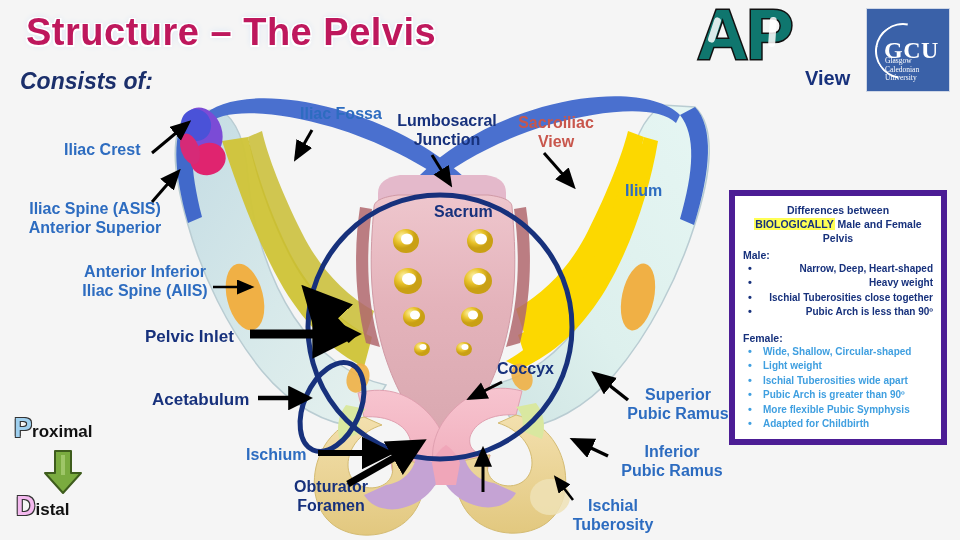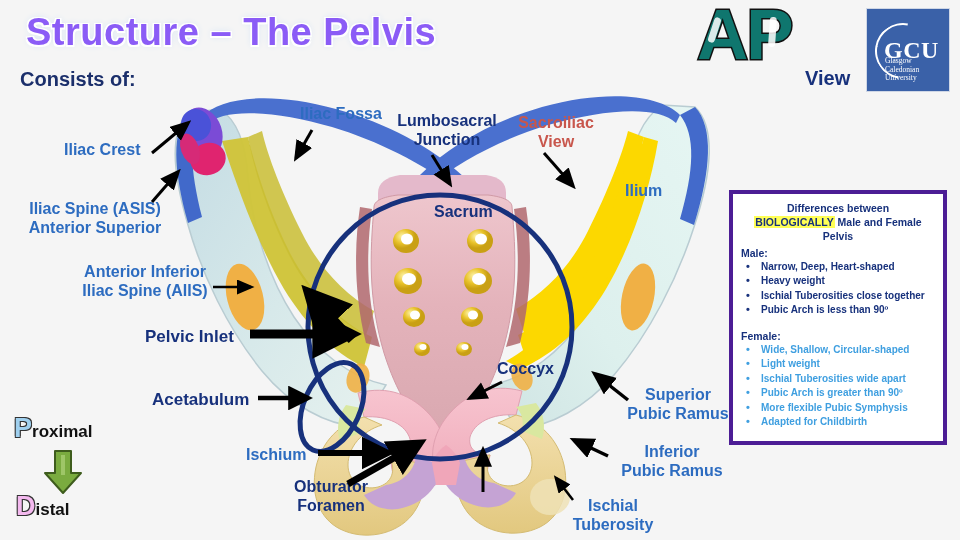--- a/index.html
+++ b/index.html
@@ -8,30 +8,30 @@
     background:#f5f5f5;
     font-family:"Liberation Sans", sans-serif;
     position:relative;
   }
   #slide{position:relative;width:960px;height:540px;background:#f5f5f5;}
 
   
   #title{
     position:absolute;left:26px;top:11px;
     font-size:38px;font-weight:bold;letter-spacing:.5px;
-    color:#8b5cf6;
+    color:#be185d;
     text-shadow:
        1.5px 1.5px 0 #ffffff, -1.5px -1.5px 0 #ffffff,
        1.5px -1.5px 0 #ffffff, -1.5px 1.5px 0 #ffffff,
        0 0 7px #cfe0f4;
     white-space:nowrap;
   }
   #consists{
     position:absolute;left:20px;top:68px;
-    font-size:20px;font-weight:bold;color:#1b2f6b;
+    font-size:23px;font-weight:bold;color:#1b2f6b;font-style:italic;
   }
 
   
   #apwrap{position:absolute;left:697px;top:5px;width:160px;height:90px;}
   #ap{
     position:absolute;left:0;top:-6px;
     font-size:71px;font-weight:bold;line-height:1;
     color:#0f766e;
     -webkit-text-stroke:3px #111;
     paint-order:stroke fill;
@@ -80,38 +80,38 @@
   .pd-rest{font-size:17px;color:#111;}
   #pd .prox{left:6px;top:0;}
   #pd .prox .pd-cap{color:#9fd0ef;text-shadow:1px 1px 0 #333,-1px -1px 0 #333,1px -1px 0 #333,-1px 1px 0 #333;}
   #pd .dist{left:8px;top:78px;}
   #pd .dist .pd-cap{color:#f4b9ef;text-shadow:1px 1px 0 #333,-1px -1px 0 #333,1px -1px 0 #333,-1px 1px 0 #333;}
   #pd-arrow{position:absolute;left:33px;top:36px;}
 
   
   #infobox{
     position:absolute;left:729px;top:190px;width:218px;height:255px;
-    background:#fff;border:4px solid #4c1d95;
+    background:#fff;border:6px solid #4c1d95;
     box-sizing:border-box;padding:7px 8px 20px 8px;
   }
   #infobox .ib-title{
     text-align:center;font-size:10.5px;font-weight:bold;color:#17317c;
     line-height:1.35;
   }
   #infobox .hl{background:#ffff55;padding:0 1px;}
   #infobox .grp-head{font-size:10.5px;font-weight:bold;color:#17317c;margin-top:3px;}
   #infobox ul{margin:1px 0 0 0;padding:0;list-style:none;}
   #infobox li{
     font-size:10px;font-weight:bold;line-height:1.45;
     padding-left:20px;position:relative;
   }
   #infobox li:before{
     content:"\2022";position:absolute;left:5px;top:-1px;font-size:11px;
   }
-  #infobox .male li{color:#17317c;}
+  #infobox .male li{color:#17317c;text-align:right;}
   #infobox .female li{color:#3f9fe0;}
   #infobox .female li:before{color:#3f9fe0;}
   #infobox .spacer{height:9px;}
 
   
   #pelvis{position:absolute;left:150px;top:85px;width:580px;height:455px;}
   #pelvis svg{display:block;}
 
   
   .lbl{position:absolute;font-weight:bold;white-space:nowrap;line-height:1.18;}

